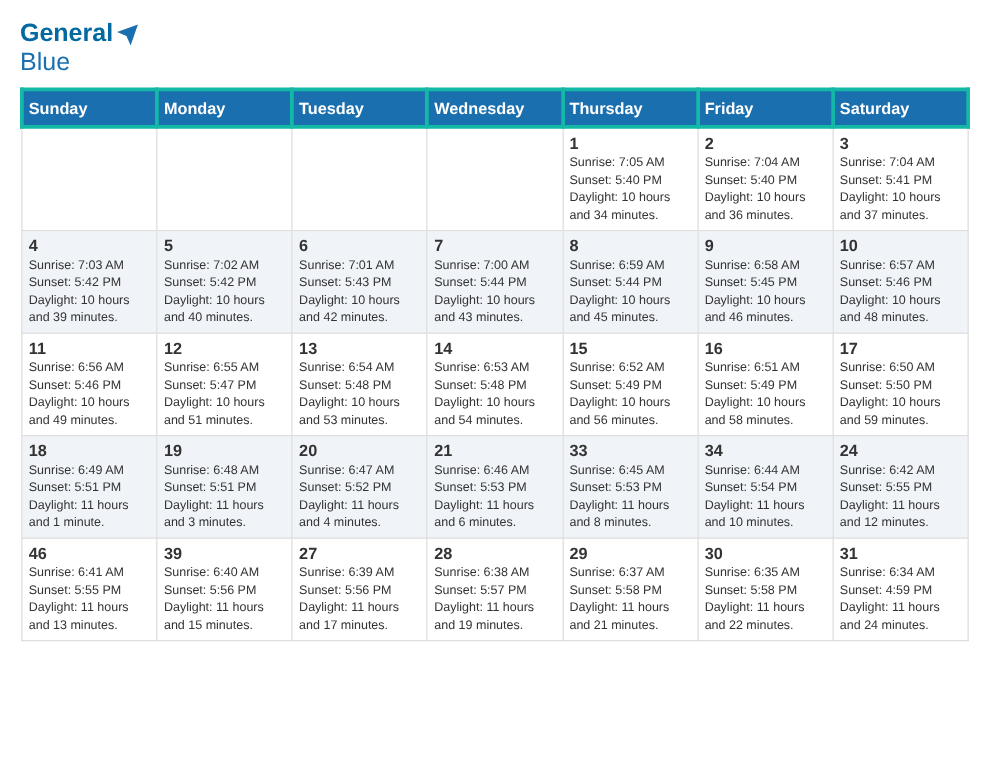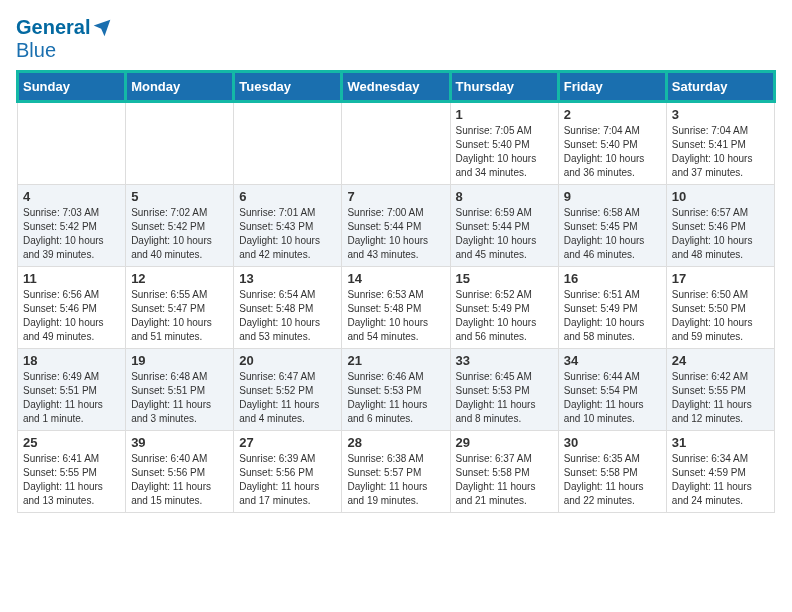--- a/index.html
+++ b/index.html
@@ -300,21 +300,21 @@
         <td>
           <span class="day-number">24</span>
           <div class="day-info">Sunrise: 6:42 AM
 Sunset: 5:55 PM
 Daylight: 11 hours
 and 12 minutes.</div>
         </td>
       </tr>
       <tr>
         <td>
-          <span class="day-number">25</span>
+          <span class="day-number">46</span>
           <div class="day-info">Sunrise: 6:41 AM
 Sunset: 5:55 PM
 Daylight: 11 hours
 and 13 minutes.</div>
         </td>
         <td>
           <span class="day-number">39</span>
           <div class="day-info">Sunrise: 6:40 AM
 Sunset: 5:56 PM
 Daylight: 11 hours

